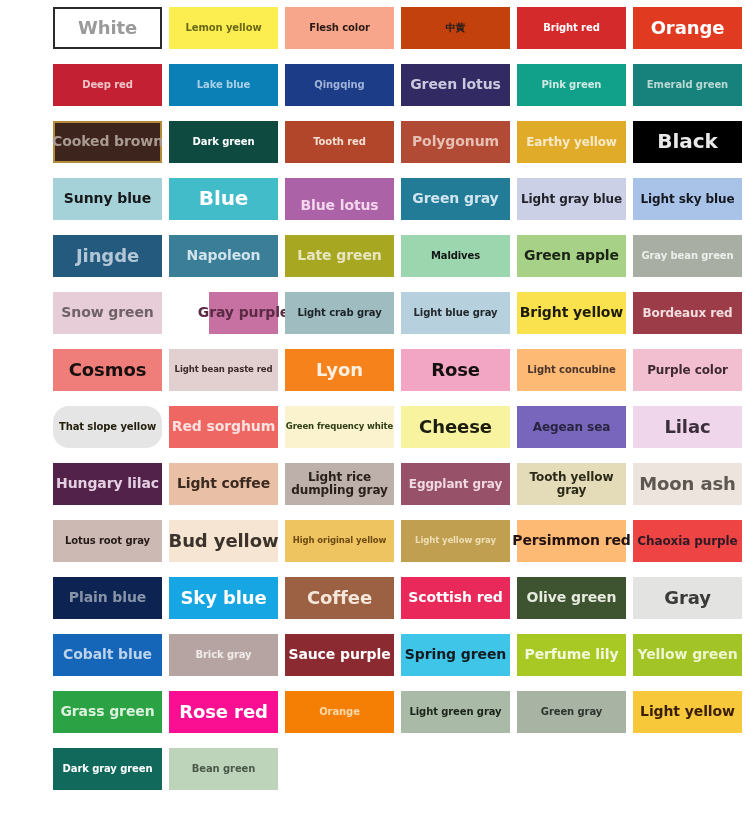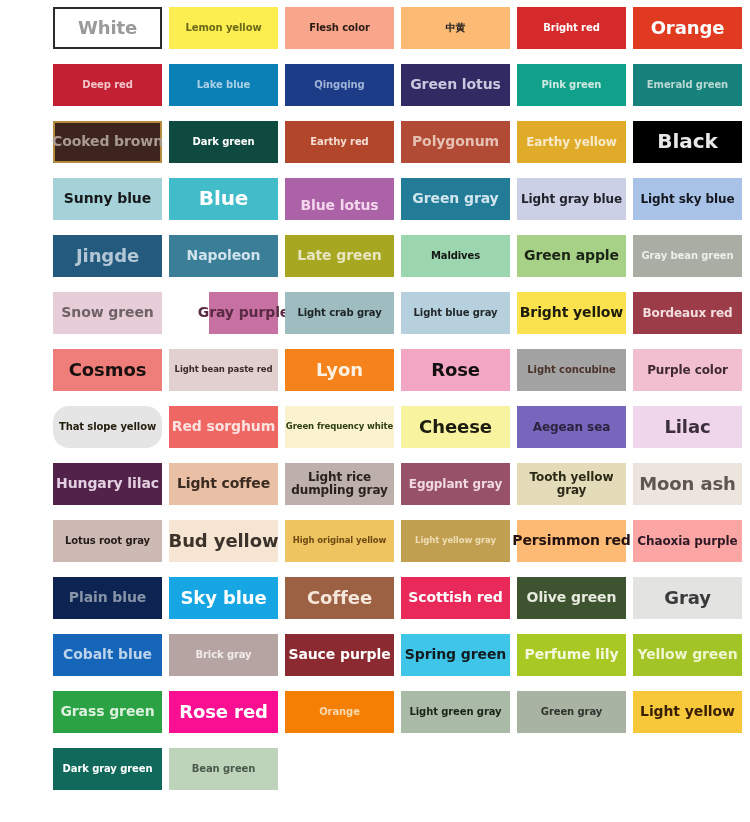--- a/index.html
+++ b/index.html
@@ -59,21 +59,21 @@
 <div id="palette-grid">
     <div class="swatch fs-xl bordered" style="background: rgb(255, 255, 255); border-color: rgb(43, 43, 43);">
       <span class="swatch-label" style="color: rgb(154, 154, 154);">White</span>
     </div>
     <div class="swatch fs-lg" style="background: rgb(252, 237, 81);">
       <span class="swatch-label" style="color: rgb(107, 107, 23);">Lemon yellow</span>
     </div>
     <div class="swatch fs-lg" style="background: rgb(247, 166, 140);">
       <span class="swatch-label" style="color: rgb(43, 26, 18);">Flesh color</span>
     </div>
-    <div class="swatch fs-lg" style="background: #fdba74;">
+    <div class="swatch fs-lg" style="background: #c2410c;">
       <span class="swatch-label" style="color: rgb(28, 28, 28);">中黄</span>
     </div>
     <div class="swatch fs-lg" style="background: rgb(212, 42, 43);">
       <span class="swatch-label" style="color: rgb(255, 255, 255);">Bright red</span>
     </div>
     <div class="swatch fs-xl" style="background: rgb(224, 58, 33);">
       <span class="swatch-label" style="color: rgb(255, 255, 255);">Orange</span>
     </div>
     <div class="swatch fs-lg" style="background: rgb(195, 32, 51);">
       <span class="swatch-label" style="color: rgb(242, 195, 200);">Deep red</span>
@@ -93,21 +93,21 @@
     <div class="swatch fs-xs" style="background: rgb(23, 129, 123);">
       <span class="swatch-label" style="color: rgb(185, 216, 212);">Emerald green</span>
     </div>
     <div class="swatch fs-md bordered" style="background: rgb(61, 37, 29); border-color: rgb(180, 139, 60);">
       <span class="swatch-label" style="color: rgb(169, 154, 146);">Cooked brown</span>
     </div>
     <div class="swatch fs-lg" style="background: rgb(15, 74, 64);">
       <span class="swatch-label" style="color: rgb(255, 255, 255);">Dark green</span>
     </div>
     <div class="swatch fs-lg" style="background: rgb(178, 70, 43);">
-      <span class="swatch-label" style="color: rgb(244, 221, 210);">Earthy red</span>
+      <span class="swatch-label" style="color: rgb(244, 221, 210);">Tooth red</span>
     </div>
     <div class="swatch fs-md" style="background: rgb(178, 75, 54);">
       <span class="swatch-label" style="color: rgb(229, 192, 179);">Polygonum</span>
     </div>
     <div class="swatch fs-sm" style="background: rgb(224, 171, 41);">
       <span class="swatch-label" style="color: rgb(246, 234, 200);">Earthy yellow</span>
     </div>
     <div class="swatch fs-xxl" style="background: rgb(0, 0, 0);">
       <span class="swatch-label" style="color: rgb(233, 233, 233);">Black</span>
     </div>
@@ -170,21 +170,21 @@
     </div>
     <div class="swatch fs-xxs" style="background: rgb(226, 208, 208);">
       <span class="swatch-label" style="color: rgb(59, 42, 42);">Light bean paste red</span>
     </div>
     <div class="swatch fs-xl" style="background: rgb(245, 130, 27);">
       <span class="swatch-label" style="color: rgb(253, 240, 226);">Lyon</span>
     </div>
     <div class="swatch fs-xl" style="background: rgb(243, 166, 195);">
       <span class="swatch-label" style="color: rgb(20, 16, 16);">Rose</span>
     </div>
-    <div class="swatch fs-xs" style="background: #a3a3a3;">
+    <div class="swatch fs-xs" style="background: #fdba74;">
       <span class="swatch-label" style="color: rgb(74, 52, 44);">Light concubine</span>
     </div>
     <div class="swatch fs-sm" style="background: rgb(241, 191, 207);">
       <span class="swatch-label" style="color: rgb(63, 42, 50);">Purple color</span>
     </div>
     <div class="swatch fs-xs" style="background: #e5e5e5; border-radius: 16px;">
       <span class="swatch-label" style="color: rgb(34, 29, 12);">That slope yellow</span>
     </div>
     <div class="swatch fs-md" style="background: rgb(239, 103, 99);">
       <span class="swatch-label" style="color: rgb(251, 225, 223);">Red sorghum</span>
@@ -227,21 +227,21 @@
     </div>
     <div class="swatch fs-xxs" style="background: rgb(237, 196, 96);">
       <span class="swatch-label" style="color: rgb(111, 74, 19);">High original yellow</span>
     </div>
     <div class="swatch fs-xxs" style="background: rgb(192, 160, 80); justify-content: center;">
       <span class="swatch-label" style="color: rgb(238, 221, 182);">Light yellow gray</span>
     </div>
     <div class="swatch fs-md" style="background: #fdba74;">
       <span class="swatch-label" style="color: rgb(35, 18, 16);">Persimmon red</span>
     </div>
-    <div class="swatch fs-sm" style="background: #fca5a5;">
+    <div class="swatch fs-sm" style="background: #ef4444;">
       <span class="swatch-label" style="color: rgb(46, 26, 38);">Chaoxia purple</span>
     </div>
     <div class="swatch fs-md" style="background: rgb(13, 36, 82);">
       <span class="swatch-label" style="color: rgb(135, 148, 168);">Plain blue</span>
     </div>
     <div class="swatch fs-xl" style="background: rgb(22, 166, 227);">
       <span class="swatch-label" style="color: rgb(255, 255, 255);">Sky blue</span>
     </div>
     <div class="swatch fs-xl" style="background: rgb(155, 97, 66);">
       <span class="swatch-label" style="color: rgb(245, 230, 218);">Coffee</span>

